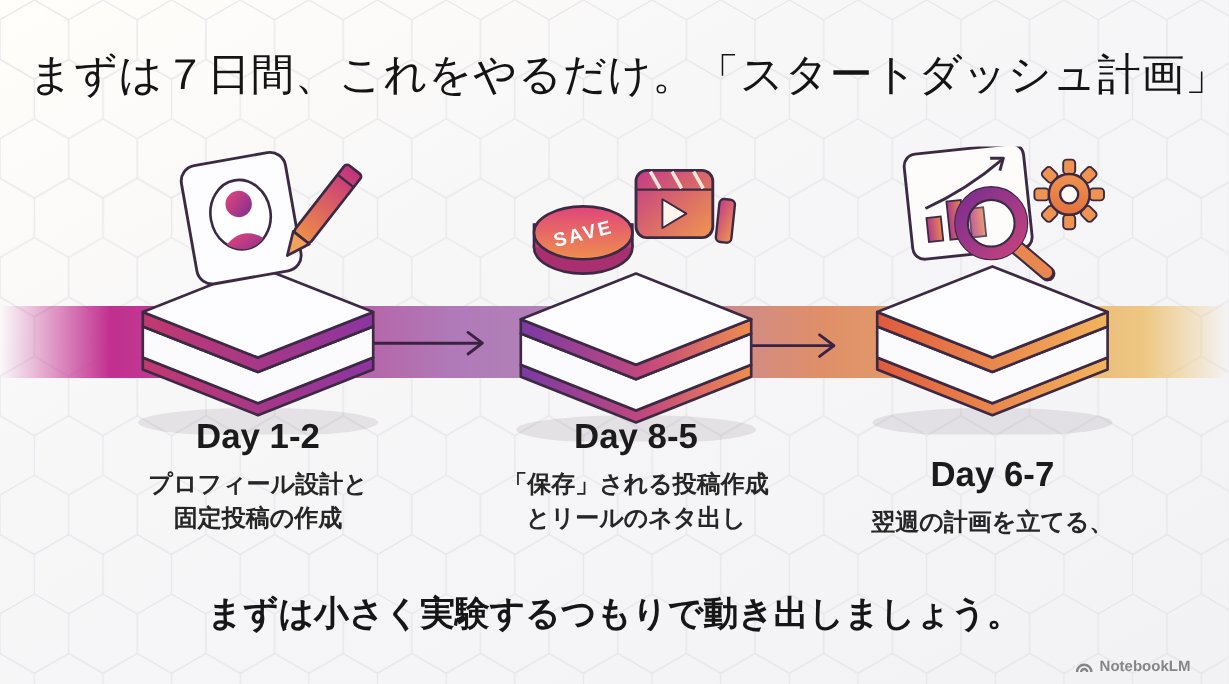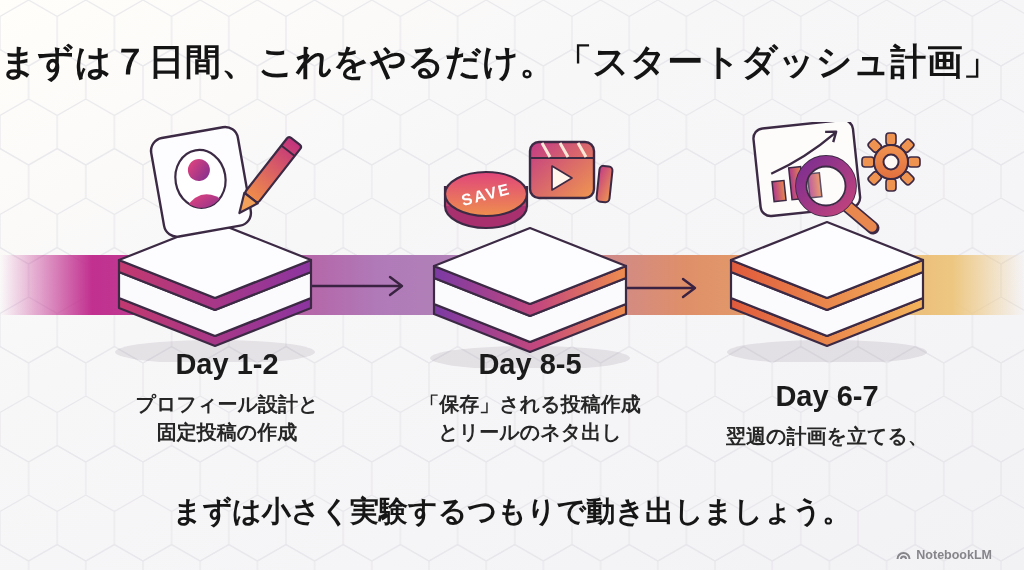--- a/index.html
+++ b/index.html
@@ -3,22 +3,22 @@
 <meta charset="utf-8">
 <style>
   html,body{margin:0;padding:0;background:#e9e9ec;}
   .slide{
     position:relative;width:1024px;height:570px;overflow:hidden;
     font-family:"Liberation Sans","DejaVu Sans",sans-serif;
     background:linear-gradient(150deg,#fffefa 0%,#f8f7f8 35%,#f2f1f4 100%);
   }
   .hexbg{position:absolute;inset:0;z-index:0;}
   .title{
-    position:absolute;top:38px;left:0;width:100%;text-align:left;z-index:5;
-    font-size:36px;font-weight:700;color:#141414;letter-spacing:.5px;
+    position:absolute;top:38px;left:0;width:100%;text-align:right;z-index:5;
+    font-size:36px;font-weight:400;color:#141414;letter-spacing:.5px;
   }
   .ribbon{
     position:absolute;left:0;top:255px;width:1024px;height:60px;z-index:1;
     background:linear-gradient(90deg,
       rgba(255,255,255,0) 0%,
       #c1308f 9%,
       #b9559b 24%,
       #b07ab8 37%,
       #b285b8 48%,
       #cd8a90 58%,
@@ -30,21 +30,21 @@
   .step-icon{position:absolute;z-index:3;}
   .arrow{position:absolute;z-index:2;}
   .step-text{position:absolute;top:348px;width:310px;text-align:center;z-index:4;}
   .step-heading{font-size:29px;font-weight:800;color:#1b1b1b;margin-bottom:9px;}
   .step-desc{font-size:20px;font-weight:600;color:#262626;line-height:28px;}
   .footer{
     position:absolute;top:492px;left:0;width:100%;text-align:center;z-index:5;
     font-size:29px;font-weight:800;color:#161616;font-family:Liberation Serif, serif;
   }
   .watermark{
-    position:absolute;right:32px;bottom:8px;z-index:6;display:flex;align-items:center;gap:5px;
+    position:absolute;right:32px;bottom:8px;z-index:6;display:flex;align-items:flex-end;gap:5px;
     font-size:12.5px;font-weight:600;color:#85858a;
   }
 </style>
 </head>
 <body>
 
 <div class="slide">
 
   <svg class="hexbg" width="1024" height="570">
     <defs>
@@ -202,21 +202,21 @@
     </g>
     <g>
       <line x1="140" y1="84" x2="166" y2="106" stroke="#3c2a45" stroke-width="13" stroke-linecap="round"></line>
       <line x1="140" y1="84" x2="165" y2="105" stroke="#e8874e" stroke-width="9.5" stroke-linecap="round"></line>
       <circle cx="119" cy="64" r="30" fill="rgba(255,255,255,0.18)" stroke="#3c2a45" stroke-width="1.8"></circle>
       <circle cx="119" cy="64" r="25" fill="none" stroke="url(#mg3)" stroke-width="10"></circle>
       <circle cx="119" cy="64" r="19.5" fill="none" stroke="#3c2a45" stroke-width="1.8"></circle>
     </g>
   </svg>
 
-  <div class="step-text" style="left:72px;">
+  <div class="step-text" style="left:60px;">
     <div class="step-heading">Day 1-2</div>
     <div class="step-desc">
       <div>プロフィール設計と</div>
       <div>固定投稿の作成</div>
     </div>
   </div>
   <div class="step-text" style="left:375px;">
     <div class="step-heading">Day 8-5</div>
     <div class="step-desc">
       <div>「保存」される投稿作成</div>

